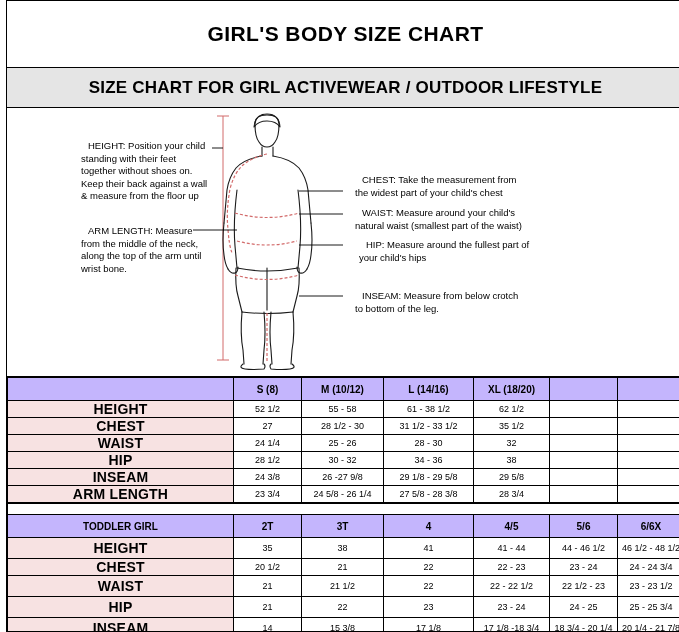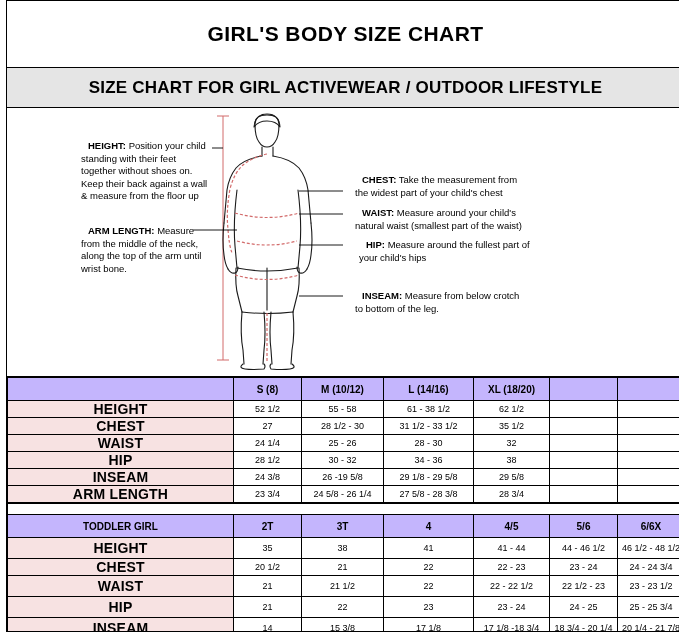--- a/index.html
+++ b/index.html
@@ -56,21 +56,21 @@
   .diagram svg {
     position: absolute;
     left: 0;
     top: 0;
   }
   .note {
     position: absolute;
     font-size: 9.5px;
     line-height: 1.32;
   }
-  .note b { font-weight: bold; padding-left: 7px; }
+  .note b { font-weight: normal; padding-left: 7px; }
   .note.left { text-align: left; }
   
   table {
     border-collapse: collapse;
     table-layout: fixed;
     width: 100%;
     font-size: 9px;
   }
   table td, table th {
     border: 1px solid #000;
@@ -239,21 +239,21 @@
         <td>28 1/2</td>
         <td>30 - 32</td>
         <td>34 - 36</td>
         <td>38</td>
         <td></td>
         <td></td>
       </tr>
       <tr>
         <td class="row-label">INSEAM</td>
         <td>24 3/8</td>
-        <td>26 -19 5/8</td>
+        <td>26 -27 9/8</td>
         <td>29 1/8 - 29 5/8</td>
         <td>29 5/8</td>
         <td></td>
         <td></td>
       </tr>
       <tr>
         <td class="row-label">ARM LENGTH</td>
         <td>23 3/4</td>
         <td>24 5/8 - 26 1/4</td>
         <td>27 5/8 - 28 3/8</td>

